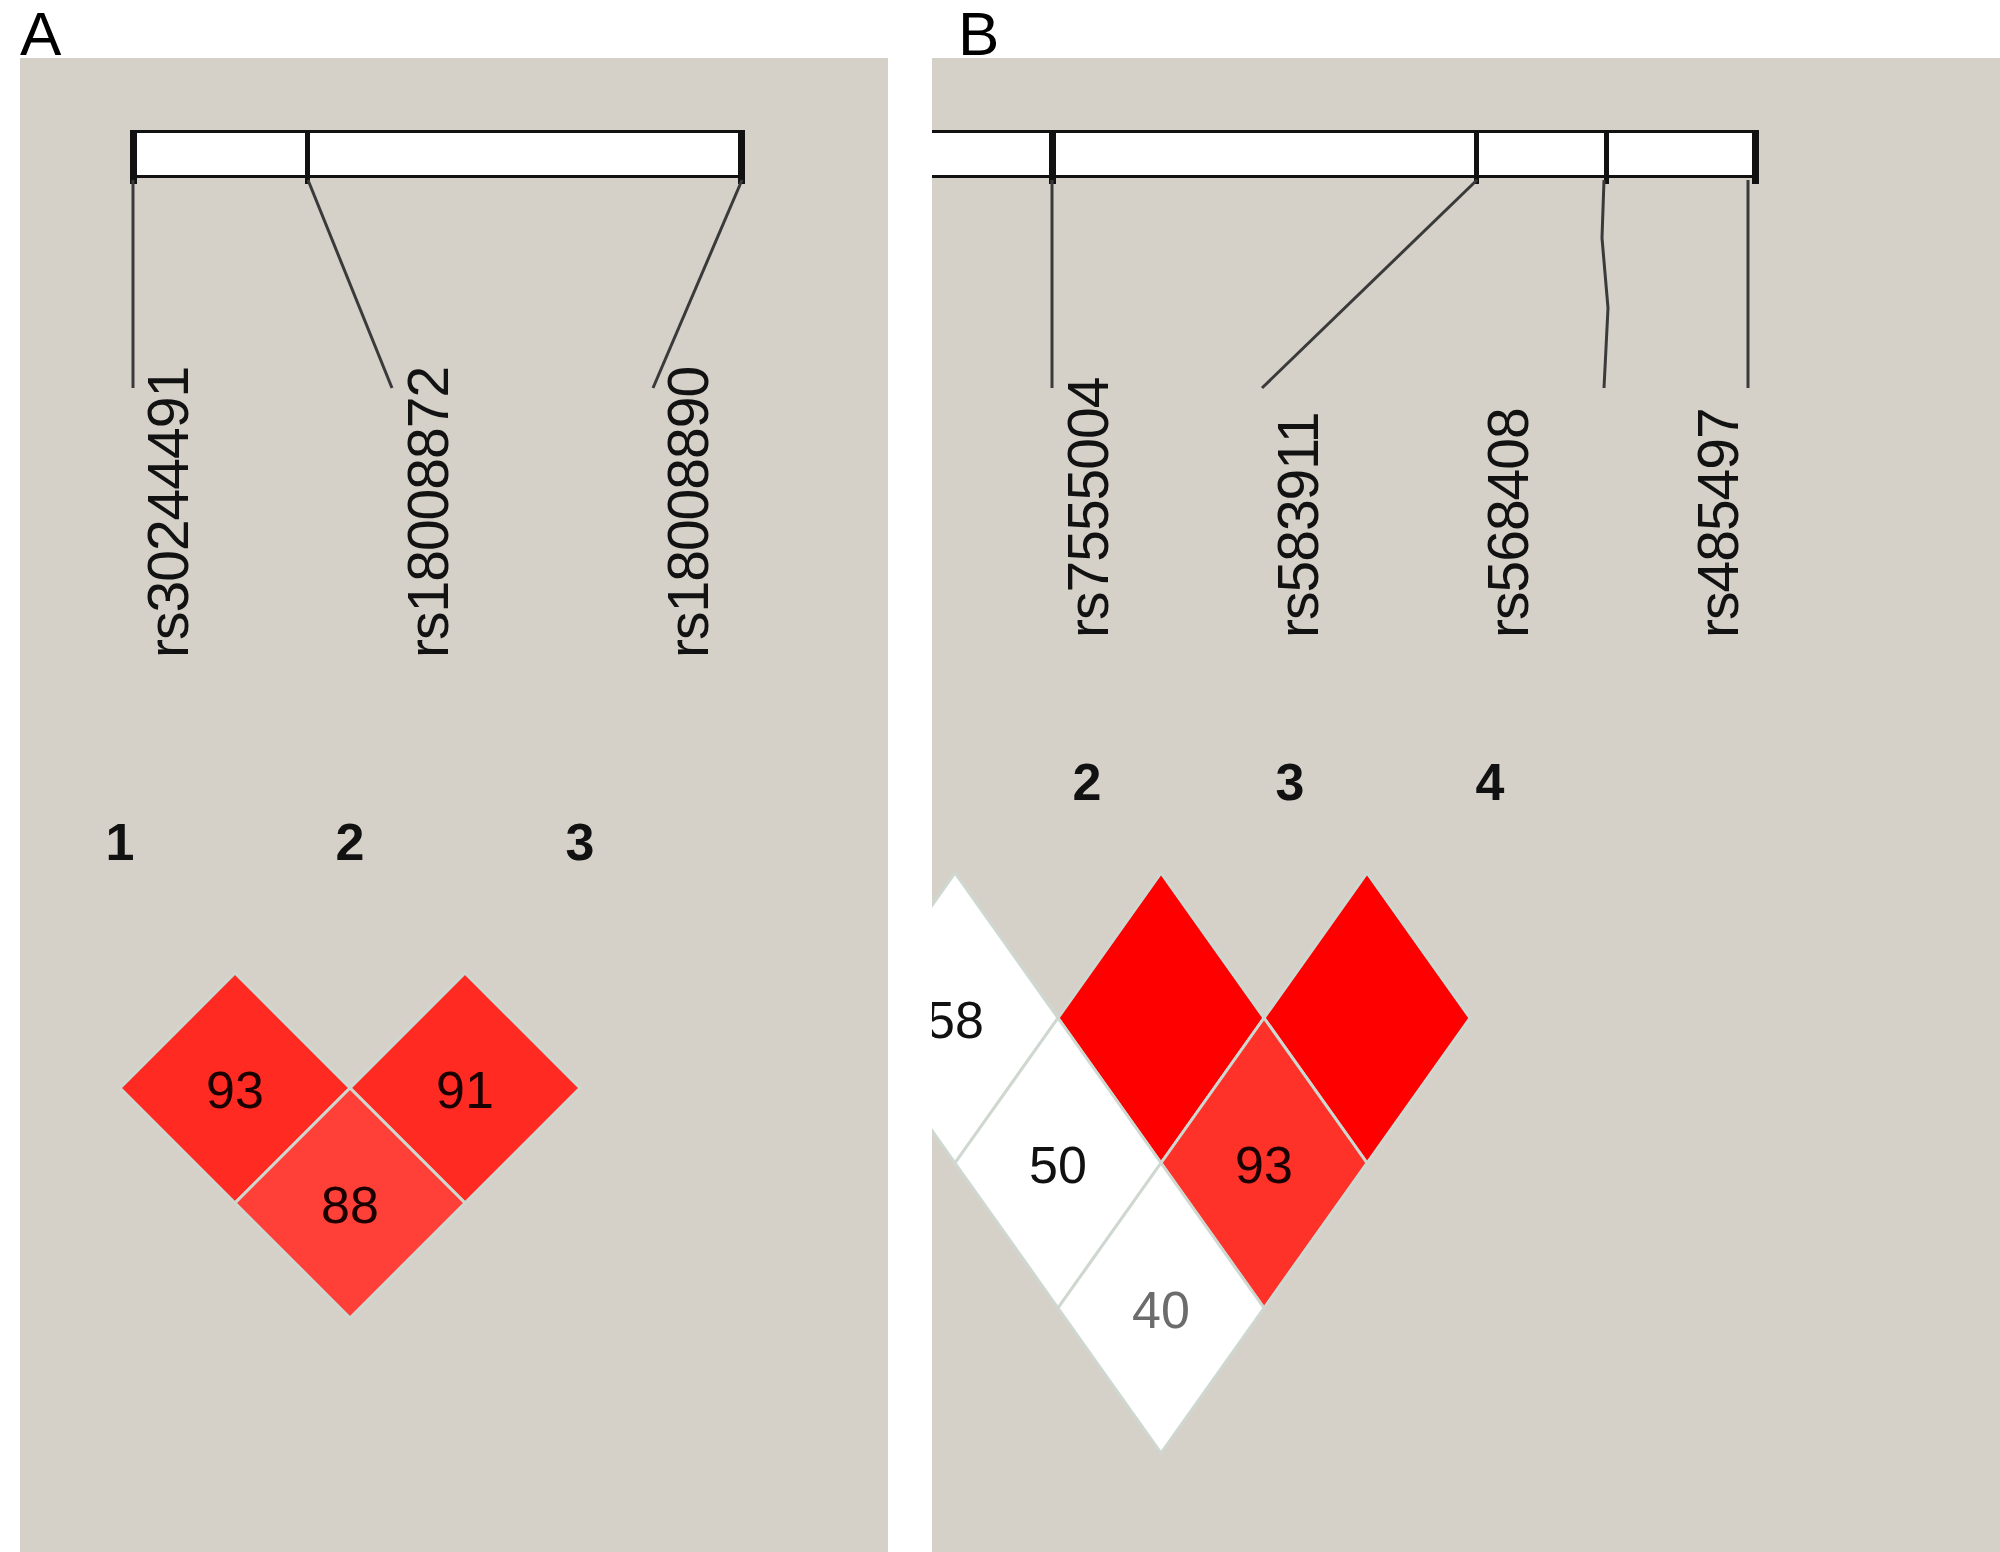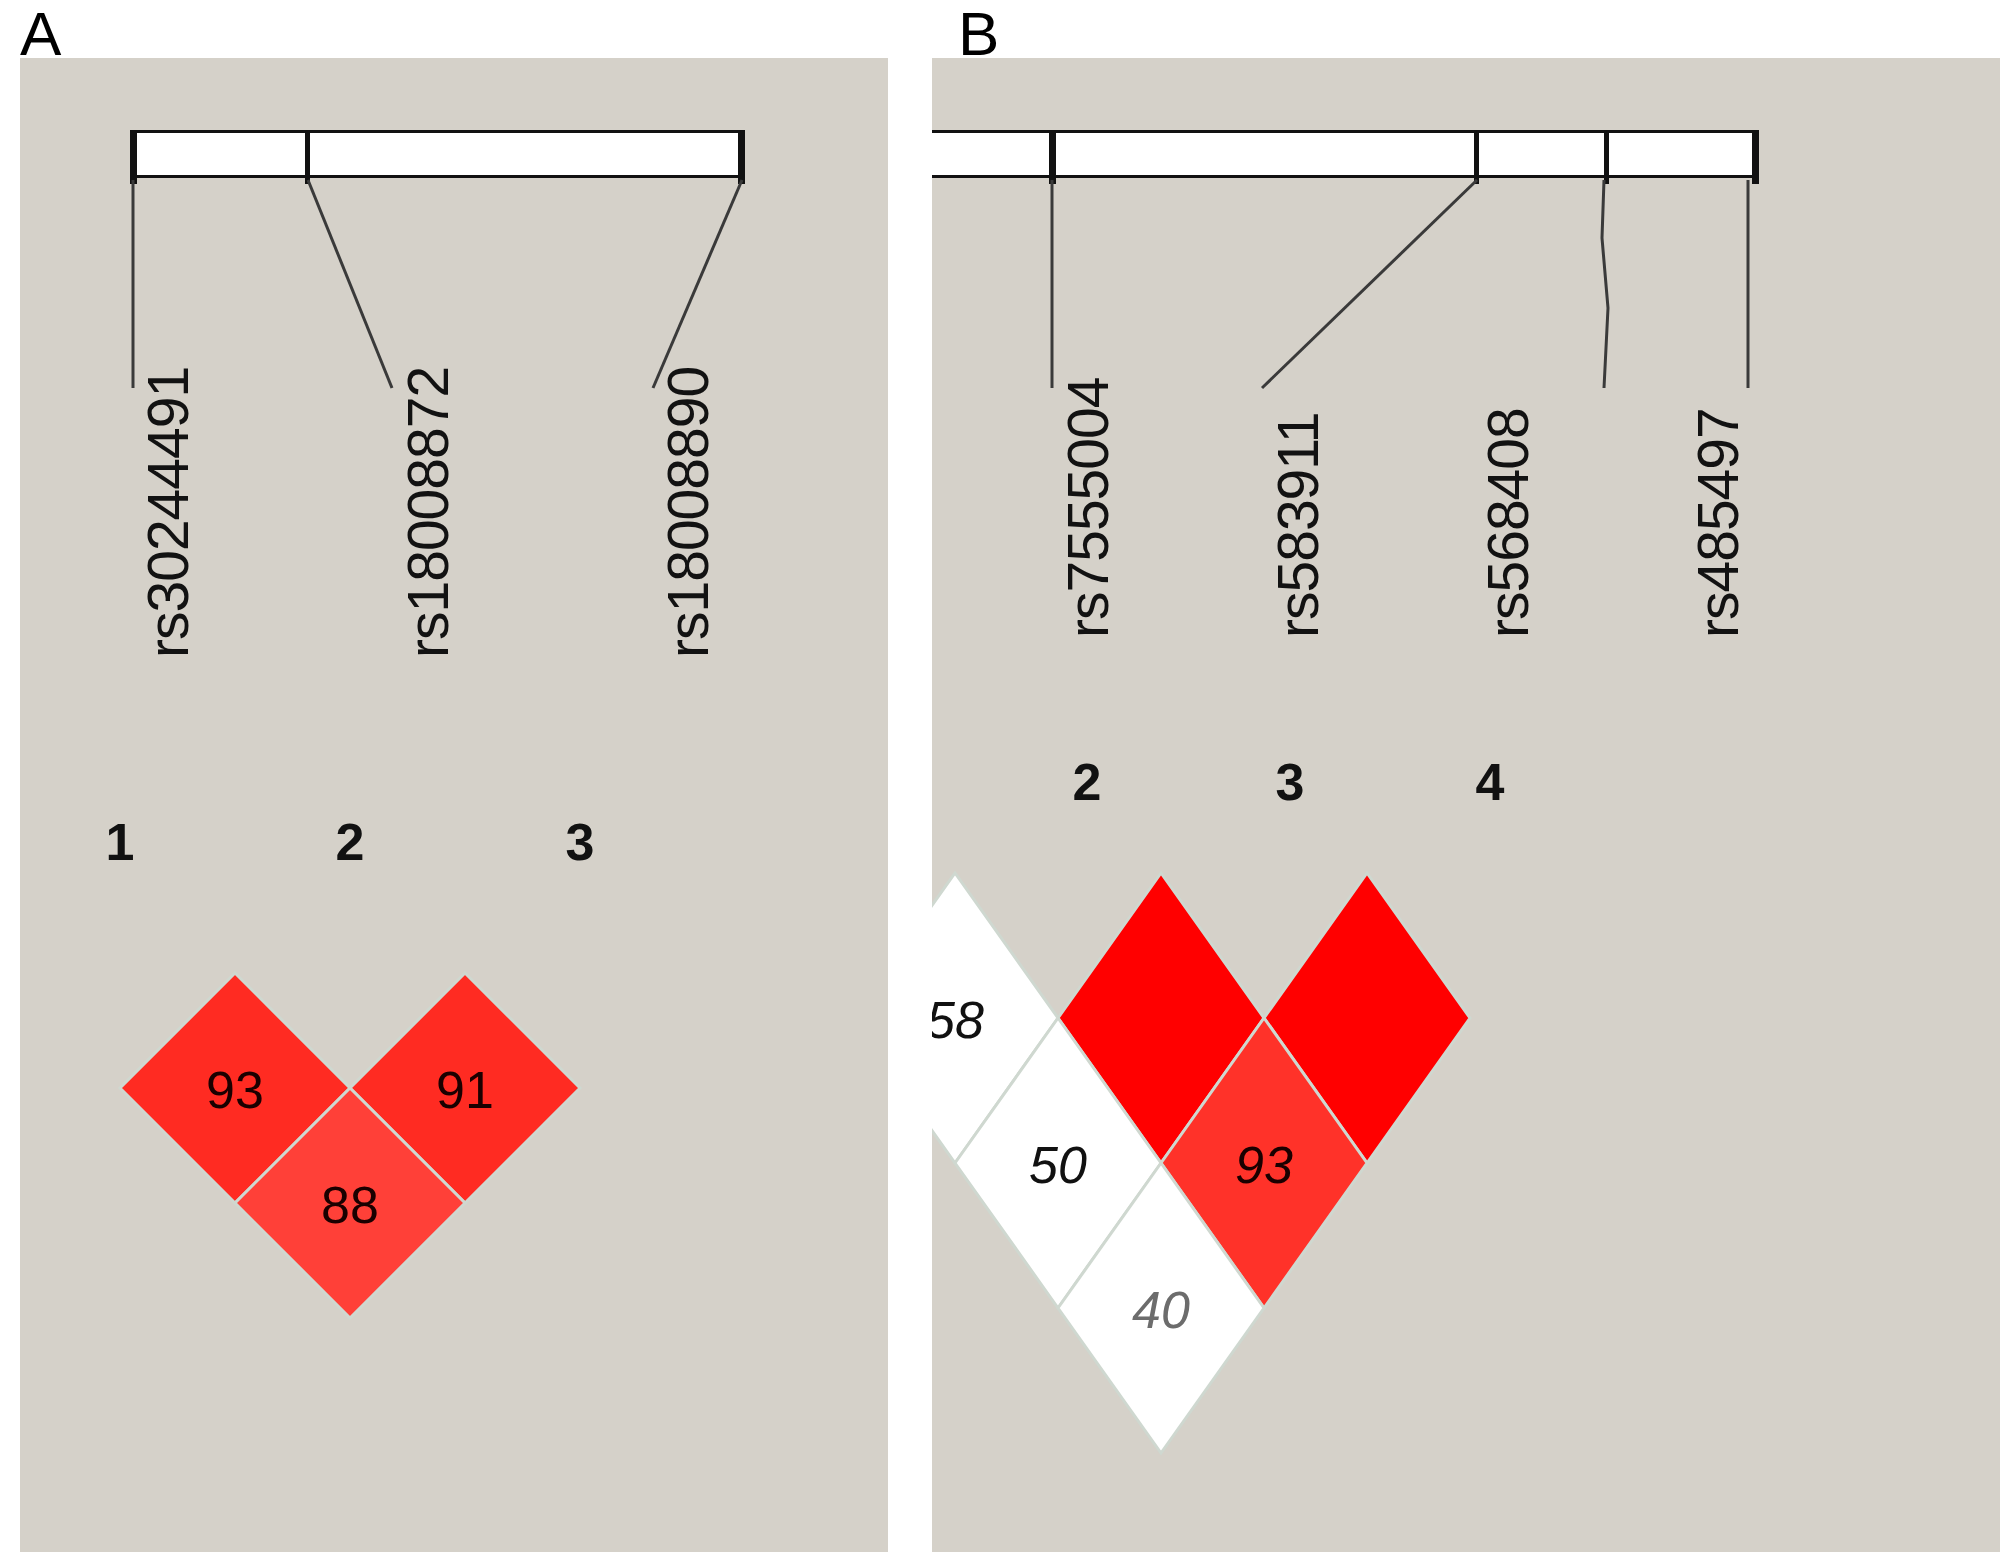--- a/index.html
+++ b/index.html
@@ -134,21 +134,21 @@
 
     <div class="snp-label" style="left:128px;top:580px;">rs7555004</div>
     <div class="snp-label" style="left:338px;top:580px;">rs583911</div>
     <div class="snp-label" style="left:548px;top:580px;">rs568408</div>
     <div class="snp-label" style="left:758px;top:580px;">rs485497</div>
 
     <div class="col-num" style="left:115px;top:698px;width:80px;">2</div>
     <div class="col-num" style="left:318px;top:698px;width:80px;">3</div>
     <div class="col-num" style="left:518px;top:698px;width:80px;">4</div>
 
-    <div class="ld-grid" style="left:-90px;top:740px;font-style:italic;">
+    <div class="ld-grid" style="left:-90px;top:740px;">
       <svg width="760" height="700" viewBox="0 0 760 700">
 
         <g>
           <polygon points="10,220 113,75 216,220 113,365" fill="#ffffff" stroke="#cfd8d0" stroke-width="3"></polygon>
           <text class="cellnum" x="113" y="222" fill="#111111">58</text>
         </g>
         <g>
           <polygon points="216,220 319,75 422,220 319,365" fill="#ff0000" stroke="#cfd8d0" stroke-width="3"></polygon>
           <text class="cellnum" x="319" y="222" fill="#111111"></text>
         </g>

